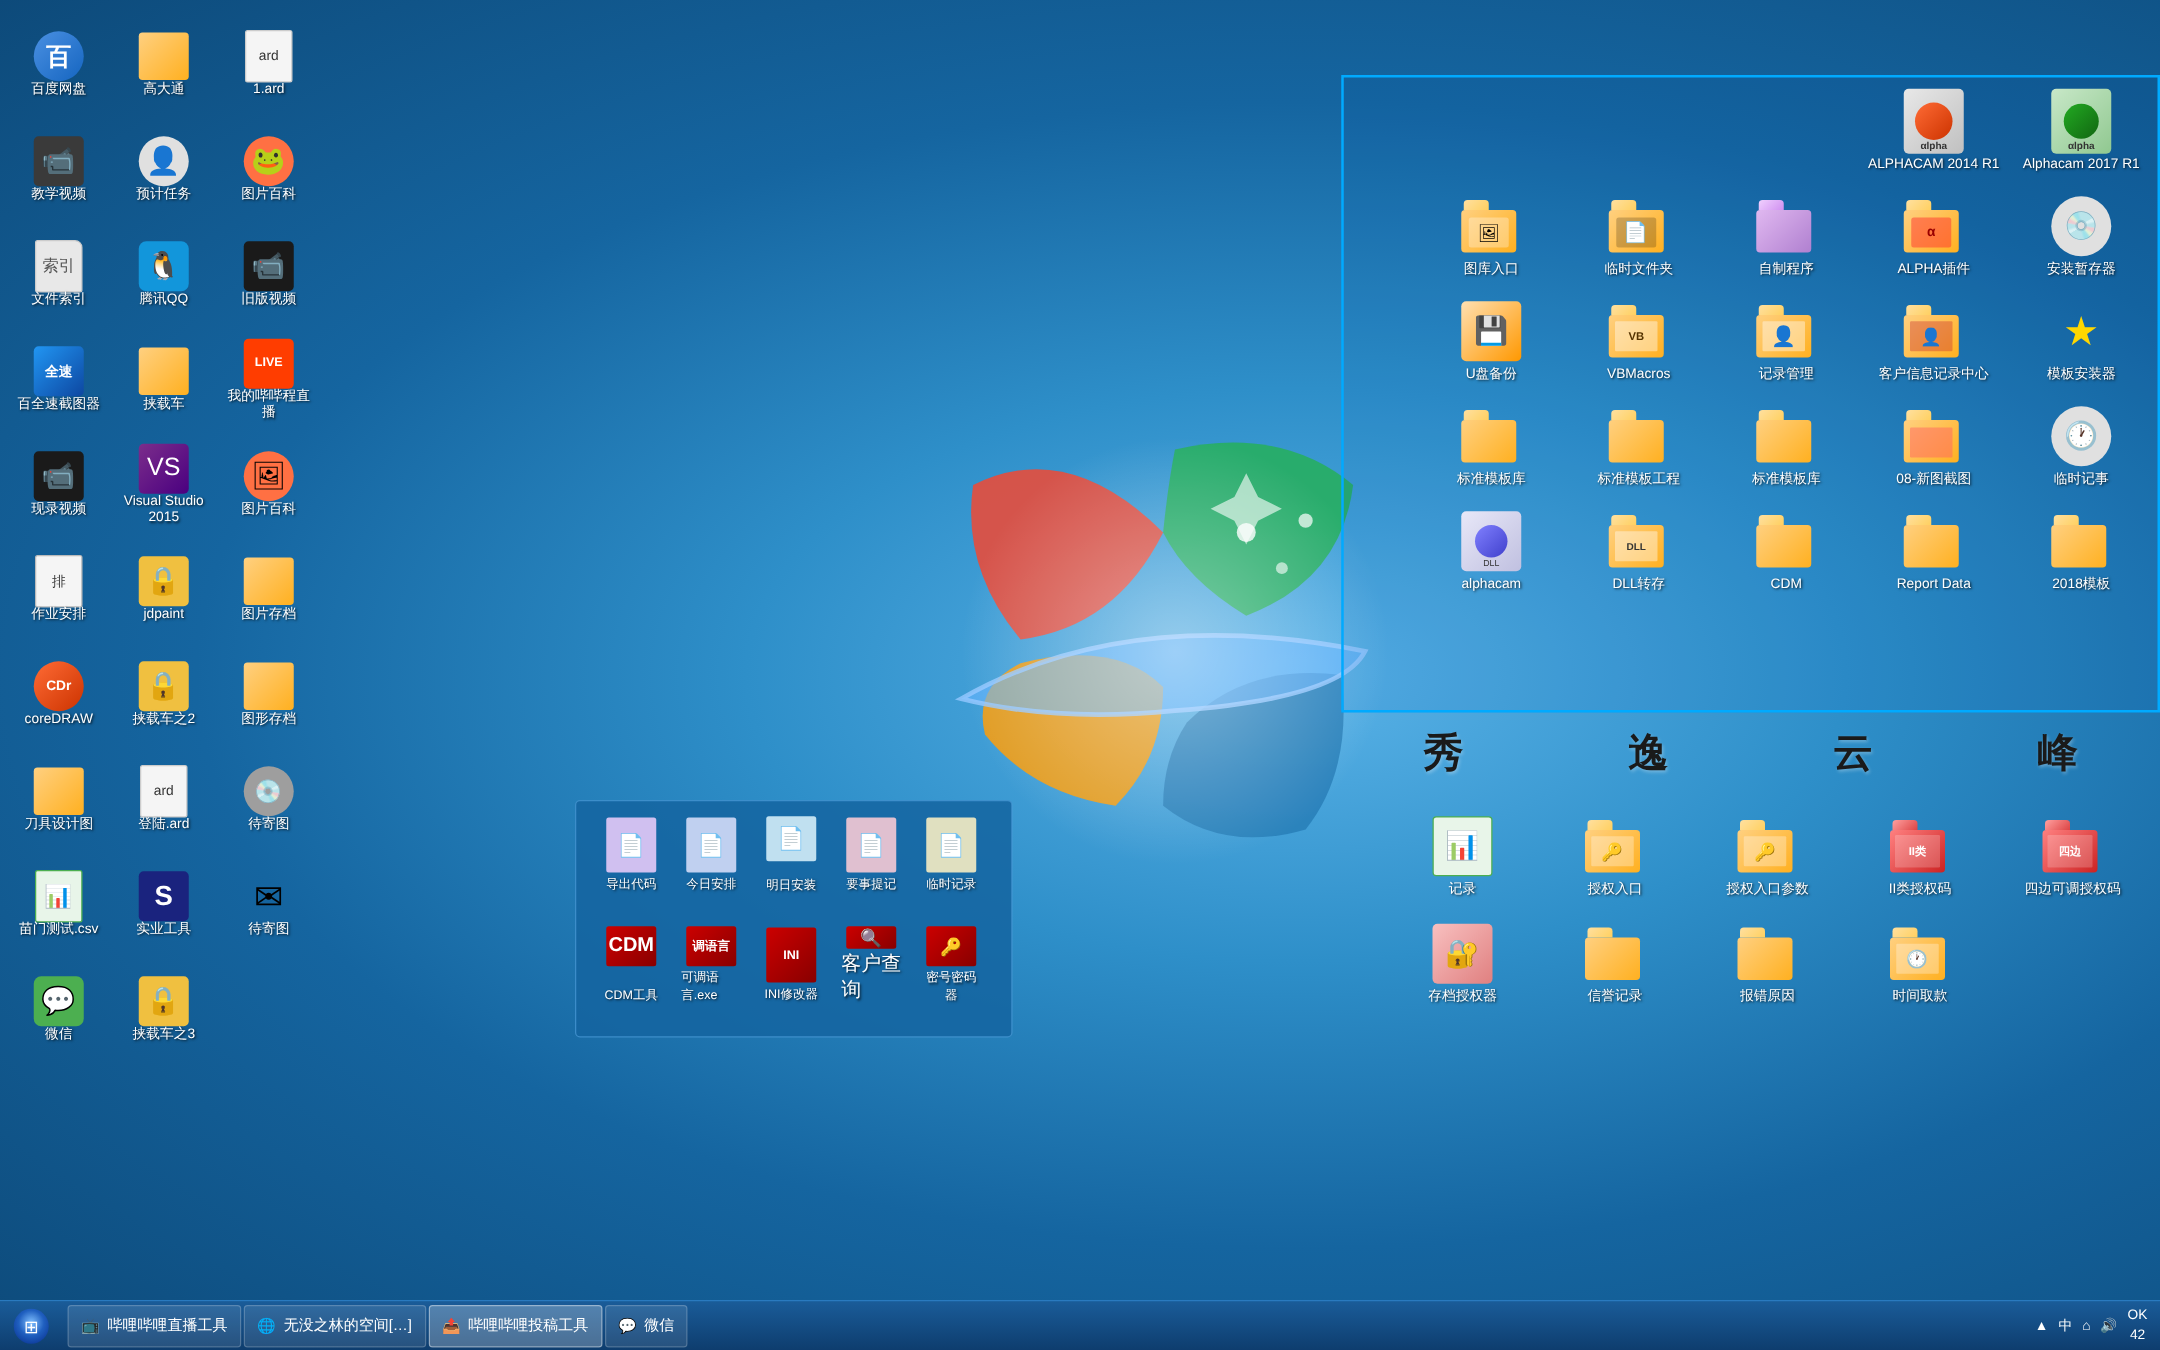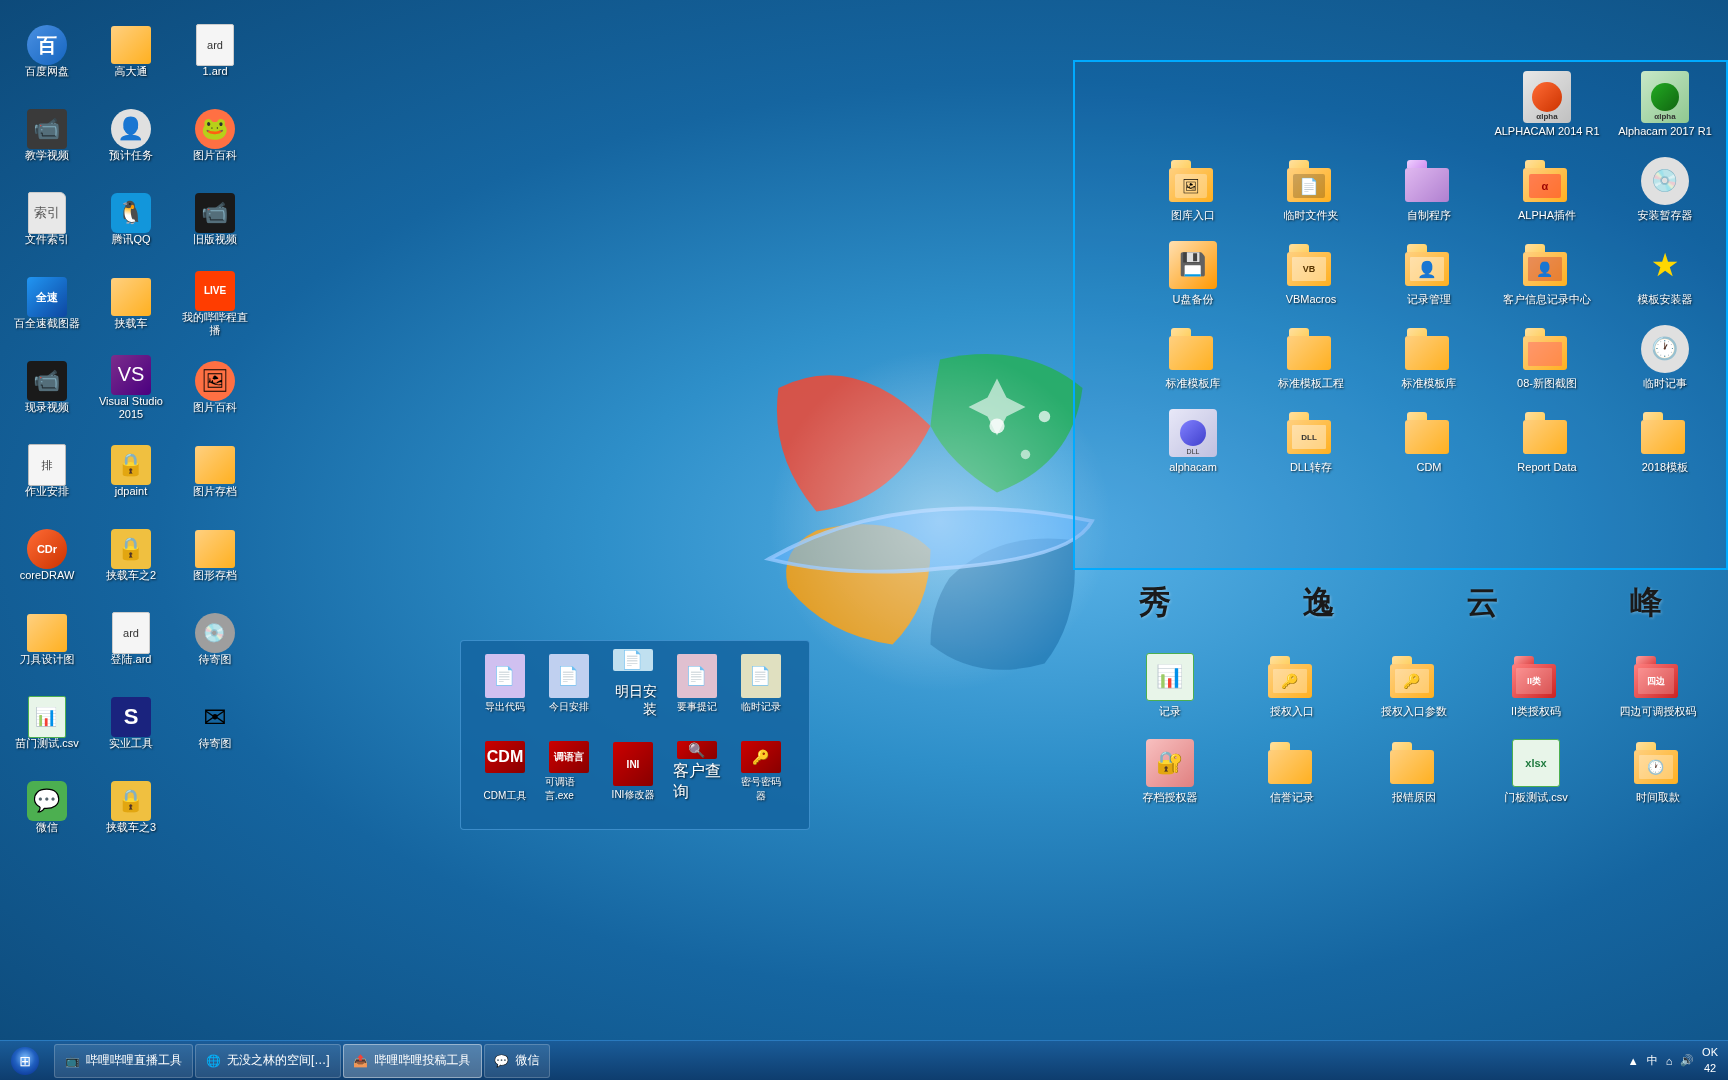--- a/index.html
+++ b/index.html
@@ -760,26 +760,20 @@
     <div class="ri-img">
       <div style="width:48px;height:42px;position:relative;">
         <div style="width:44px;height:34px;background:linear-gradient(135deg,#ffd080,#ffb020);border-radius:3px;position:absolute;bottom:0;"></div>
         <div style="width:20px;height:8px;background:linear-gradient(135deg,#ffe0a0,#ffd060);border-radius:3px 3px 0 0;position:absolute;top:0;left:2px;"></div>
       </div>
     </div>
     <span class="ri-label">报错原因</span>
   </div>
   <div class="ri-item">
     <div class="ri-img">
-      <div style="width:48px;height:48px;background:#e8f5e9;border:1px solid #4caf50;border-radius:3px;display:flex;align-items:center;justify-content:center;color:#1f7a3f;font-size:11px;font-weight:bold;">xlsx</div>
-    </div>
-    <span class="ri-label">门板测试.csv</span>
-  </div>
-  <div class="ri-item">
-    <div class="ri-img">
       <div style="width:48px;height:42px;position:relative;">
         <div style="width:44px;height:34px;background:linear-gradient(135deg,#ffd080,#ffb020);border-radius:3px;position:absolute;bottom:0;"></div>
         <div style="width:20px;height:8px;background:linear-gradient(135deg,#ffe0a0,#ffd060);border-radius:3px 3px 0 0;position:absolute;top:0;left:2px;"></div>
         <div style="position:absolute;bottom:5px;left:5px;width:34px;height:24px;background:rgba(255,255,255,0.3);border-radius:1px;display:flex;align-items:center;justify-content:center;font-size:14px;">🕐</div>
       </div>
     </div>
     <span class="ri-label">时间取款</span>
   </div>
 </div>
 
@@ -788,21 +782,21 @@
   <div class="ri-item" style="width:56px;height:70px;">
     <div style="width:40px;height:44px;background:#d0c0f0;border-radius:2px;display:flex;align-items:center;justify-content:center;font-size:18px;">📄</div>
     <span style="font-size:10px;color:white;text-align:center;margin-top:2px;text-shadow:1px 1px 2px rgba(0,0,0,0.8);">导出代码</span>
   </div>
   <div class="ri-item" style="width:56px;height:70px;">
     <div style="width:40px;height:44px;background:#c0d0f0;border-radius:2px;display:flex;align-items:center;justify-content:center;font-size:18px;">📄</div>
     <span style="font-size:10px;color:white;text-align:center;margin-top:2px;text-shadow:1px 1px 2px rgba(0,0,0,0.8);">今日安排</span>
   </div>
   <div class="ri-item" style="width:56px;height:70px;">
     <div style="width:40px;height:44px;background:#c0e0f0;border-radius:2px;display:flex;align-items:center;justify-content:center;font-size:18px;">📄</div>
-    <span style="font-size:14px;color:white;text-align:right;margin-top:12px;text-shadow:1px 1px 2px rgba(0,0,0,0.8);">明日安装</span>
+    <span style="font-size:10px;color:white;text-align:center;margin-top:12px;text-shadow:1px 1px 2px rgba(0,0,0,0.8);">明日安装</span>
   </div>
   <div class="ri-item" style="width:56px;height:70px;">
     <div style="width:40px;height:44px;background:#e0c0d0;border-radius:2px;display:flex;align-items:center;justify-content:center;font-size:18px;">📄</div>
     <span style="font-size:10px;color:white;text-align:center;margin-top:2px;text-shadow:1px 1px 2px rgba(0,0,0,0.8);">要事提记</span>
   </div>
   <div class="ri-item" style="width:56px;height:70px;">
     <div style="width:40px;height:44px;background:#e0e0c0;border-radius:2px;display:flex;align-items:center;justify-content:center;font-size:18px;">📄</div>
     <span style="font-size:10px;color:white;text-align:center;margin-top:2px;text-shadow:1px 1px 2px rgba(0,0,0,0.8);">临时记录</span>
   </div>
 

